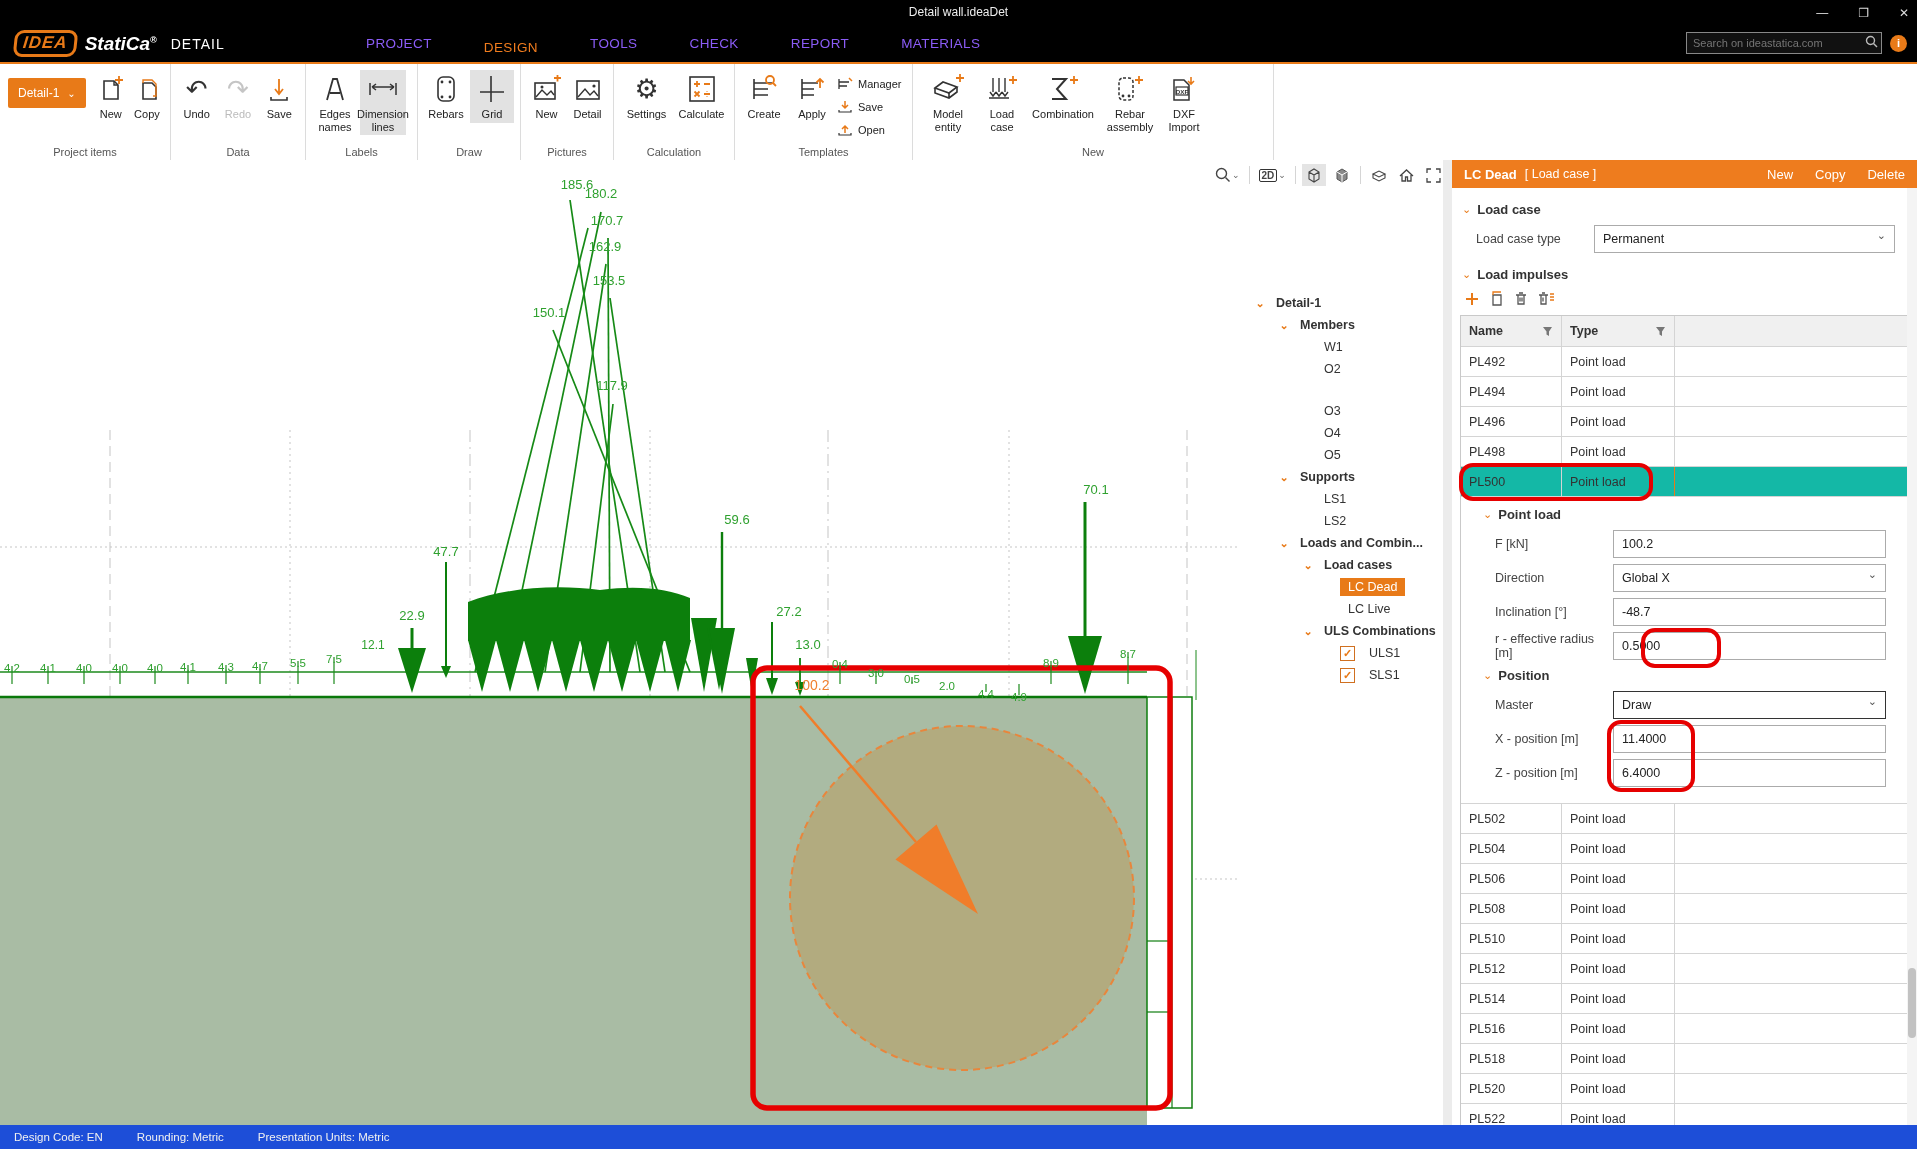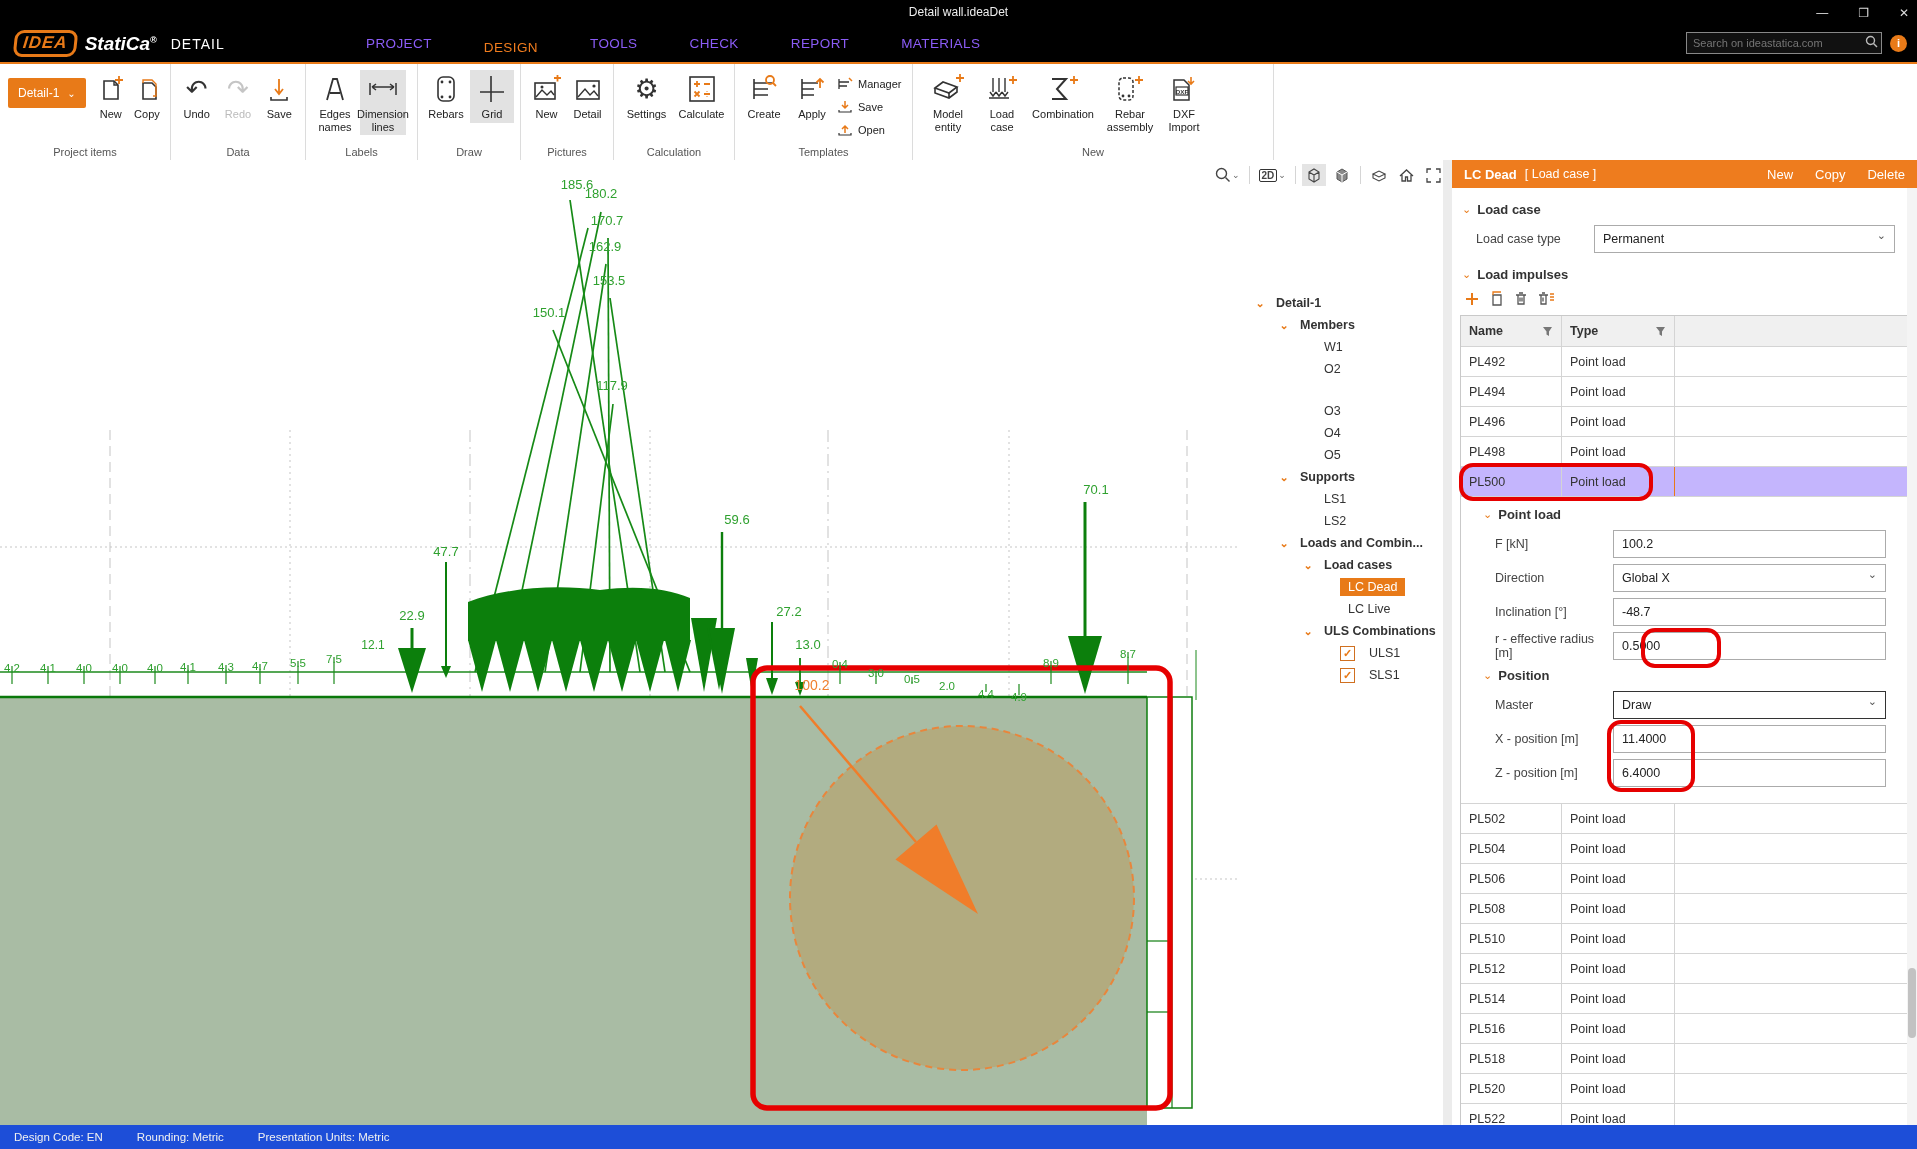--- a/index.html
+++ b/index.html
@@ -81,21 +81,21 @@
   .imp-icons{display:flex;gap:8px;margin:4px 0 8px 12px;align-items:center;}
   .imp-icons span{cursor:pointer;}
   
   #lc-table{margin:4px 0 0 8px;width:447px;border:1px solid #c9c9c9;border-bottom:none;font-size:12.5px;color:#333;}
   .trow{display:flex;border-bottom:1px solid #d4d4d4;height:29px;align-items:stretch;position:relative;}
   .trow .c1{width:84px;border-right:1px solid #d4d4d4;display:flex;align-items:center;padding:0 8px;}
   .trow .c2{width:96px;border-right:1px solid #d4d4d4;display:flex;align-items:center;padding:0 8px;}
   .trow .c3{flex:1;}
   .trow.thead{background:#f0f0f0;font-weight:bold;height:30px;}
   .trow.thead .c1,.trow.thead .c2{justify-content:space-between;}
-  .trow.sel{background:#c4b5fd;justify-content:center;}
+  .trow.sel{background:#14b8a6;justify-content:center;}
   .red-ring{position:absolute;pointer-events:none;border:4px solid #e60000;border-radius:14px;}
   #form-block{position:relative;padding:2px 0 10px 0;border-bottom:1px solid #d4d4d4;}
   #form-block .section{margin-top:8px;}
   .ring-r{left:146px;top:-4px;width:72px;height:32px;}
   .ring-xz{left:146px;top:-5px;width:80px;height:64px;}
   .posrel{position:relative;}
   
   #pscroll{position:absolute;right:0;top:28px;width:10px;height:937px;background:#f4f4f4;}
   #pscroll .thumb{position:absolute;left:1px;width:8px;height:70px;top:780px;background:#c2c2c2;border-radius:4px;}
   

